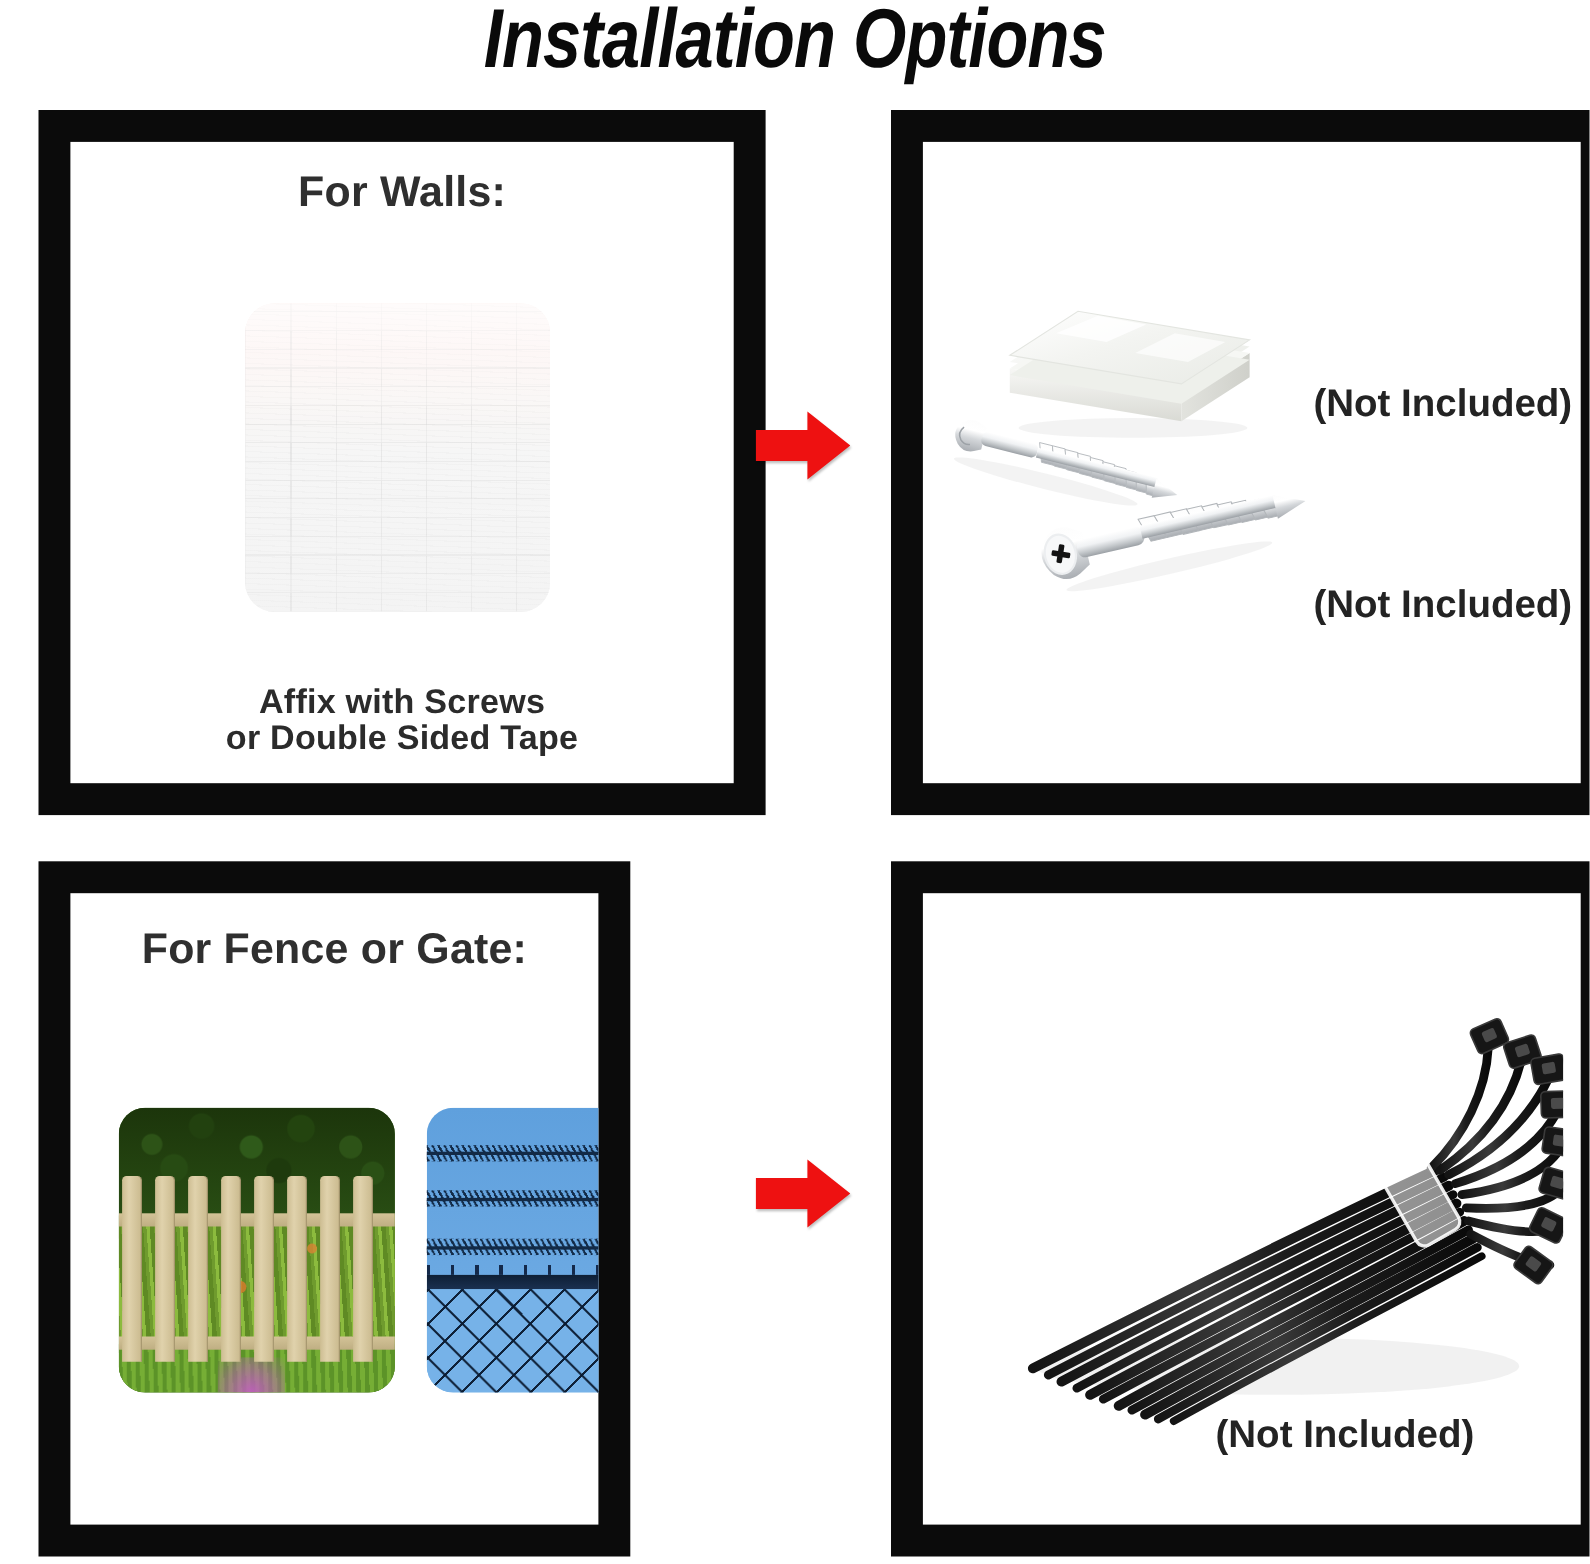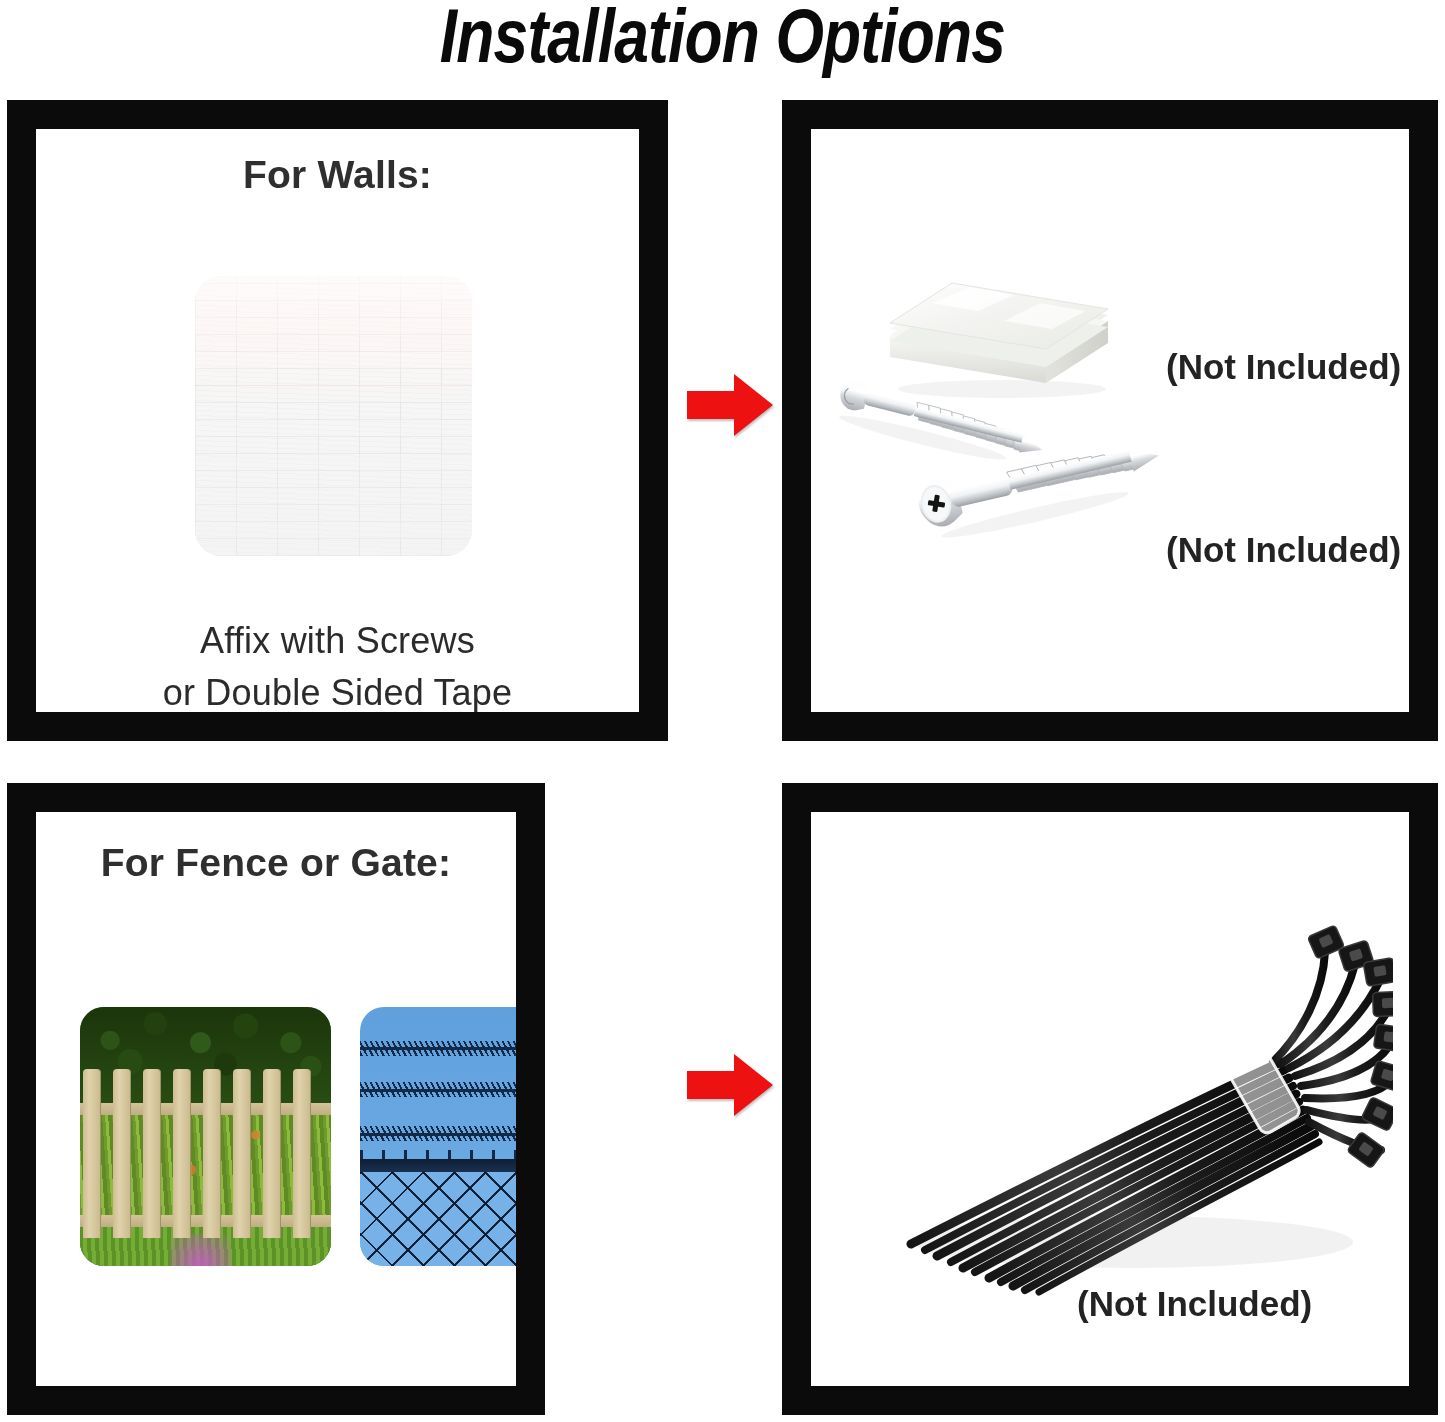--- a/index.html
+++ b/index.html
@@ -33,20 +33,21 @@
     line-height: 1.1;
     white-space: nowrap;
   }
 
   
   .panel {
     position: absolute;
     background: #0b0b0b;
     box-sizing: border-box;
     padding: 29px;
+    margin-left: 28px;
   }
   .panel-inner {
     width: 100%;
     height: 100%;
     background: #ffffff;
     position: relative;
     overflow: hidden;
   }
   #panel-walls      { left: 7px;   top: 100px;  width: 661px; height: 641px; }
   #panel-hardware   { left: 782px; top: 100px;  width: 656px; height: 641px; }
@@ -60,28 +61,28 @@
     text-align: center;
     font-size: 39px;
     font-weight: bold;
     color: #2f2f2f;
     letter-spacing: 0.2px;
   }
   .caption {
     position: absolute;
     left: 0; right: 0;
     text-align: center;
-    font-size: 36px;
-    font-weight: normal;
+    font-size: 31px;
+    font-weight: bold;
     color: #2b2b2b;
     letter-spacing: 0.2px;
   }
   #walls-heading  { top: 24px; }
   #walls-caption-1 { top: 491px; }
-  #walls-caption-2 { top: 543px; text-align: center; }
+  #walls-caption-2 { top: 524px; text-align: center; }
   #fence-heading  { top: 29px; }
   #fence-caption  { top: 472px; }
 
   .note-label {
     position: absolute;
     font-size: 35px;
     font-weight: bold;
     color: #232323;
     white-space: nowrap;
   }

